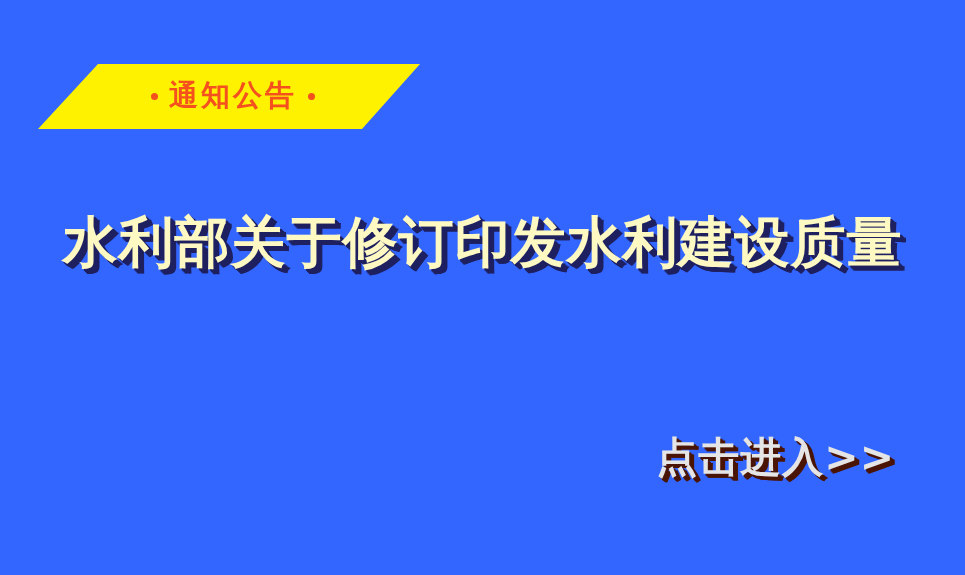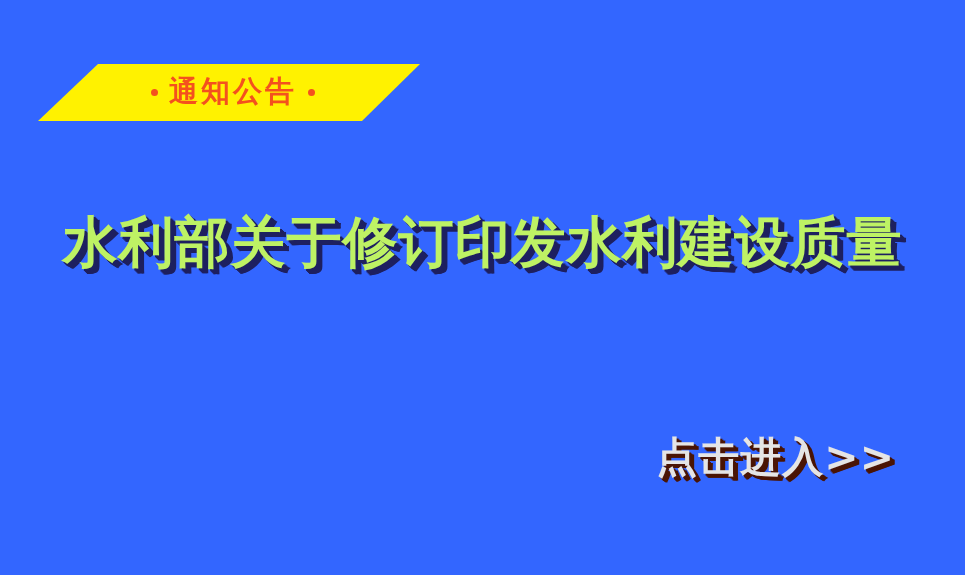--- a/index.html
+++ b/index.html
@@ -21,21 +21,21 @@
     background: #3366FF;
     overflow: hidden;
   }
 
   
   .banner-wrap {
     position: absolute;
     left: 38px;
     top: 64px;
     width: 382px;
-    height: 57px;
+    height: 65px;
   }
   .banner-shape {
     position: absolute;
     inset: 0;
     background: #FFF200;
     
     clip-path: polygon(60px 0, 382px 0, 324px 100%, 0 100%);
   }
   .banner-label {
     position: absolute;
@@ -65,21 +65,21 @@
     transform: translateY(-1px);
   }
 
   
   .headline {
     position: absolute;
     left: 0;
     top: 206px;
     width: 965px;
     text-align: center;
-    color: #bef264;
+    color: #fef9c3;
     font-weight: bold;
     font-size: 55px;
     line-height: 72px;
     letter-spacing: 2px;
     white-space: nowrap;
     text-shadow:
        2px 2px 0 #1e2060,
        3px 3px 0 #1e2060,
        4px 4px 0 #1e2060,
        5px 5px 0 #1e2060,

